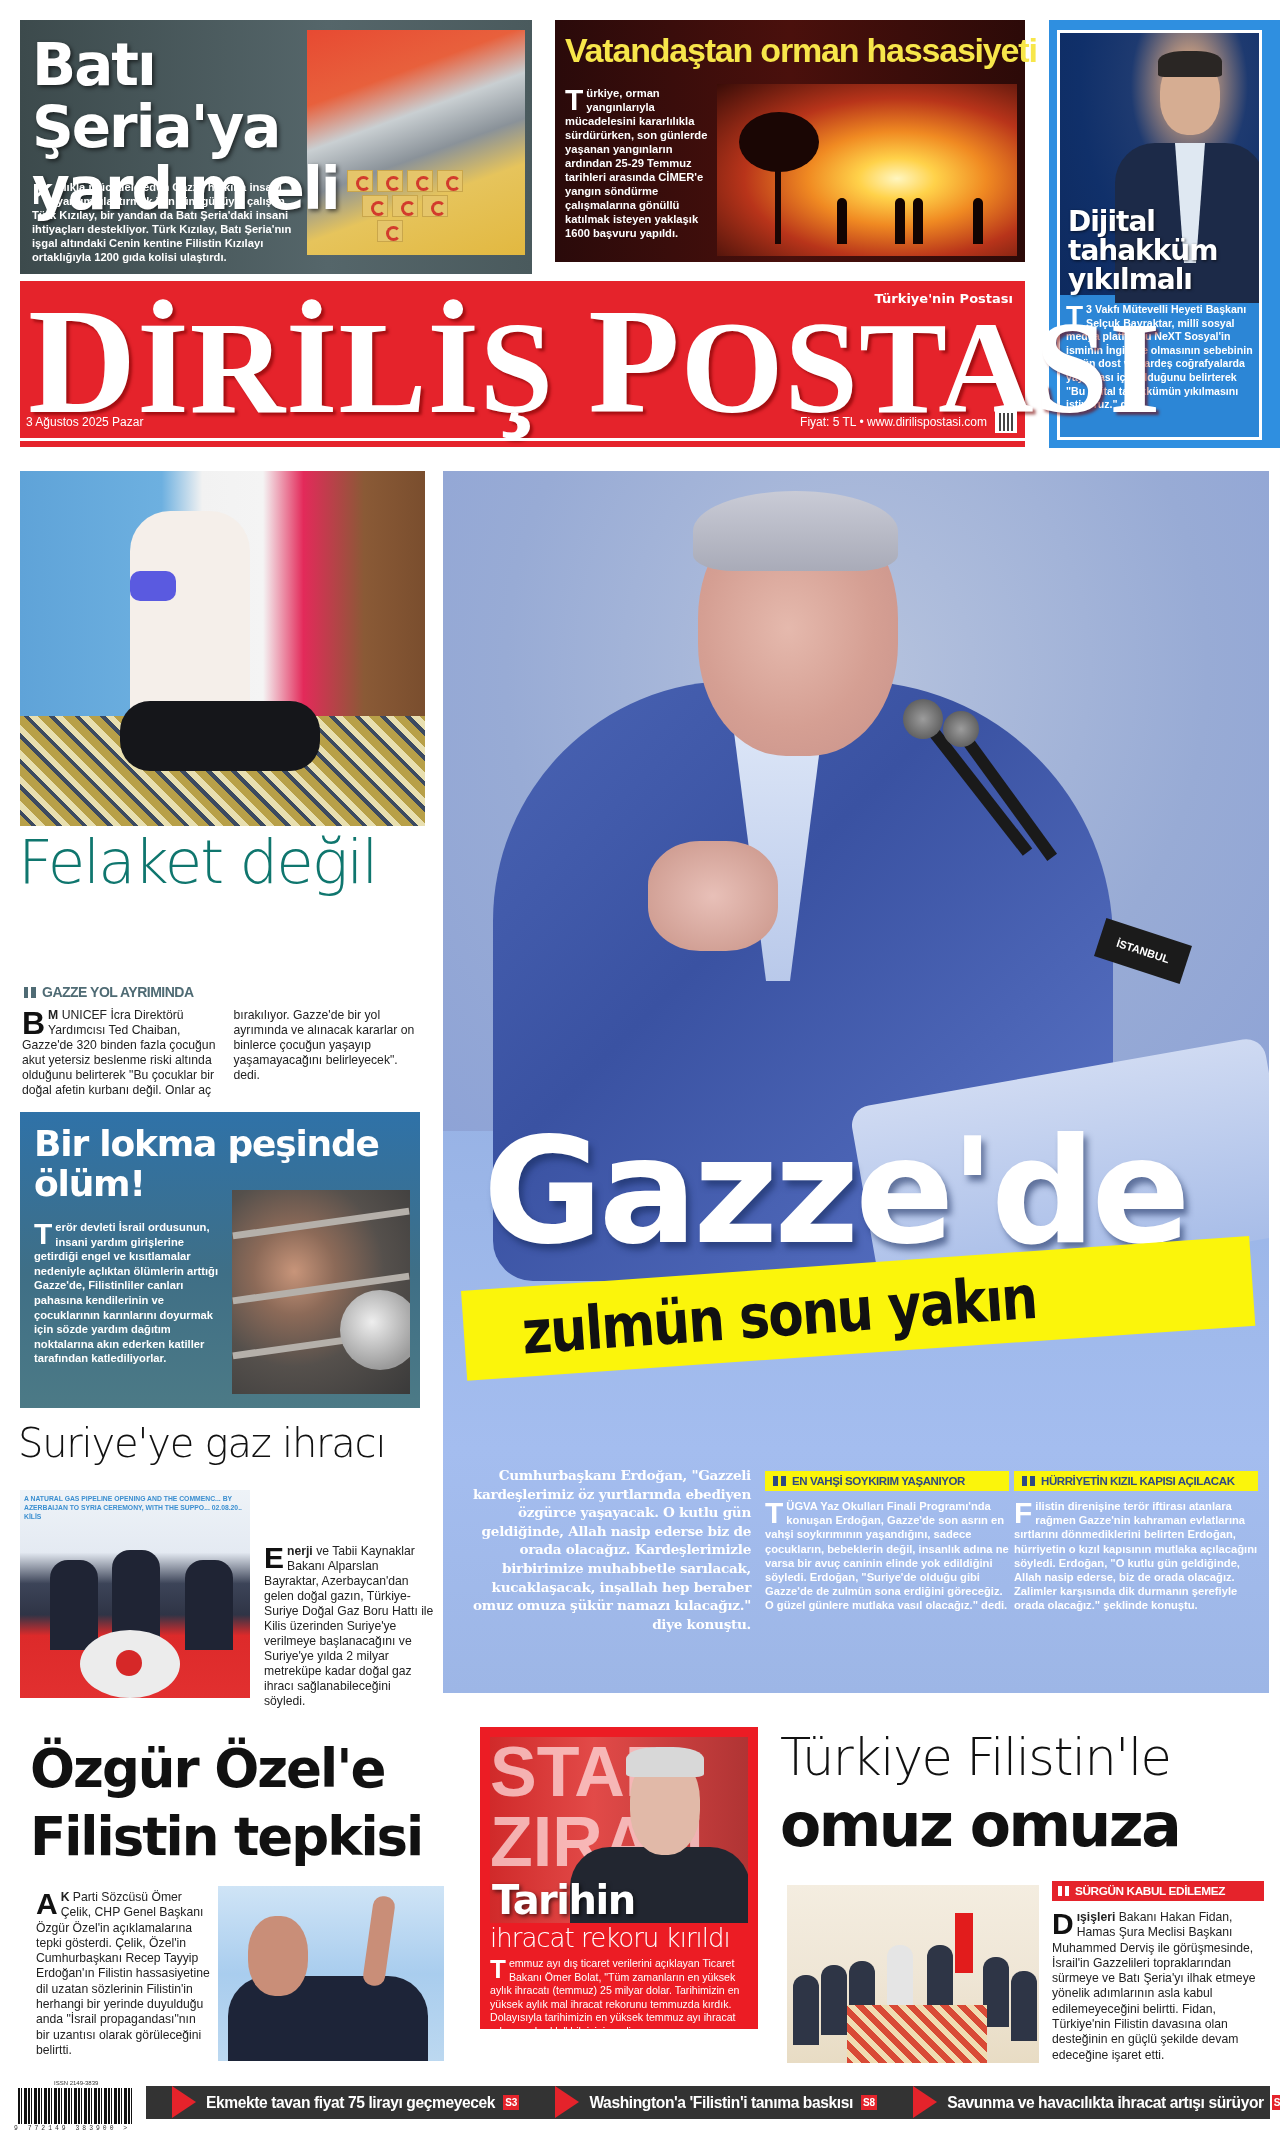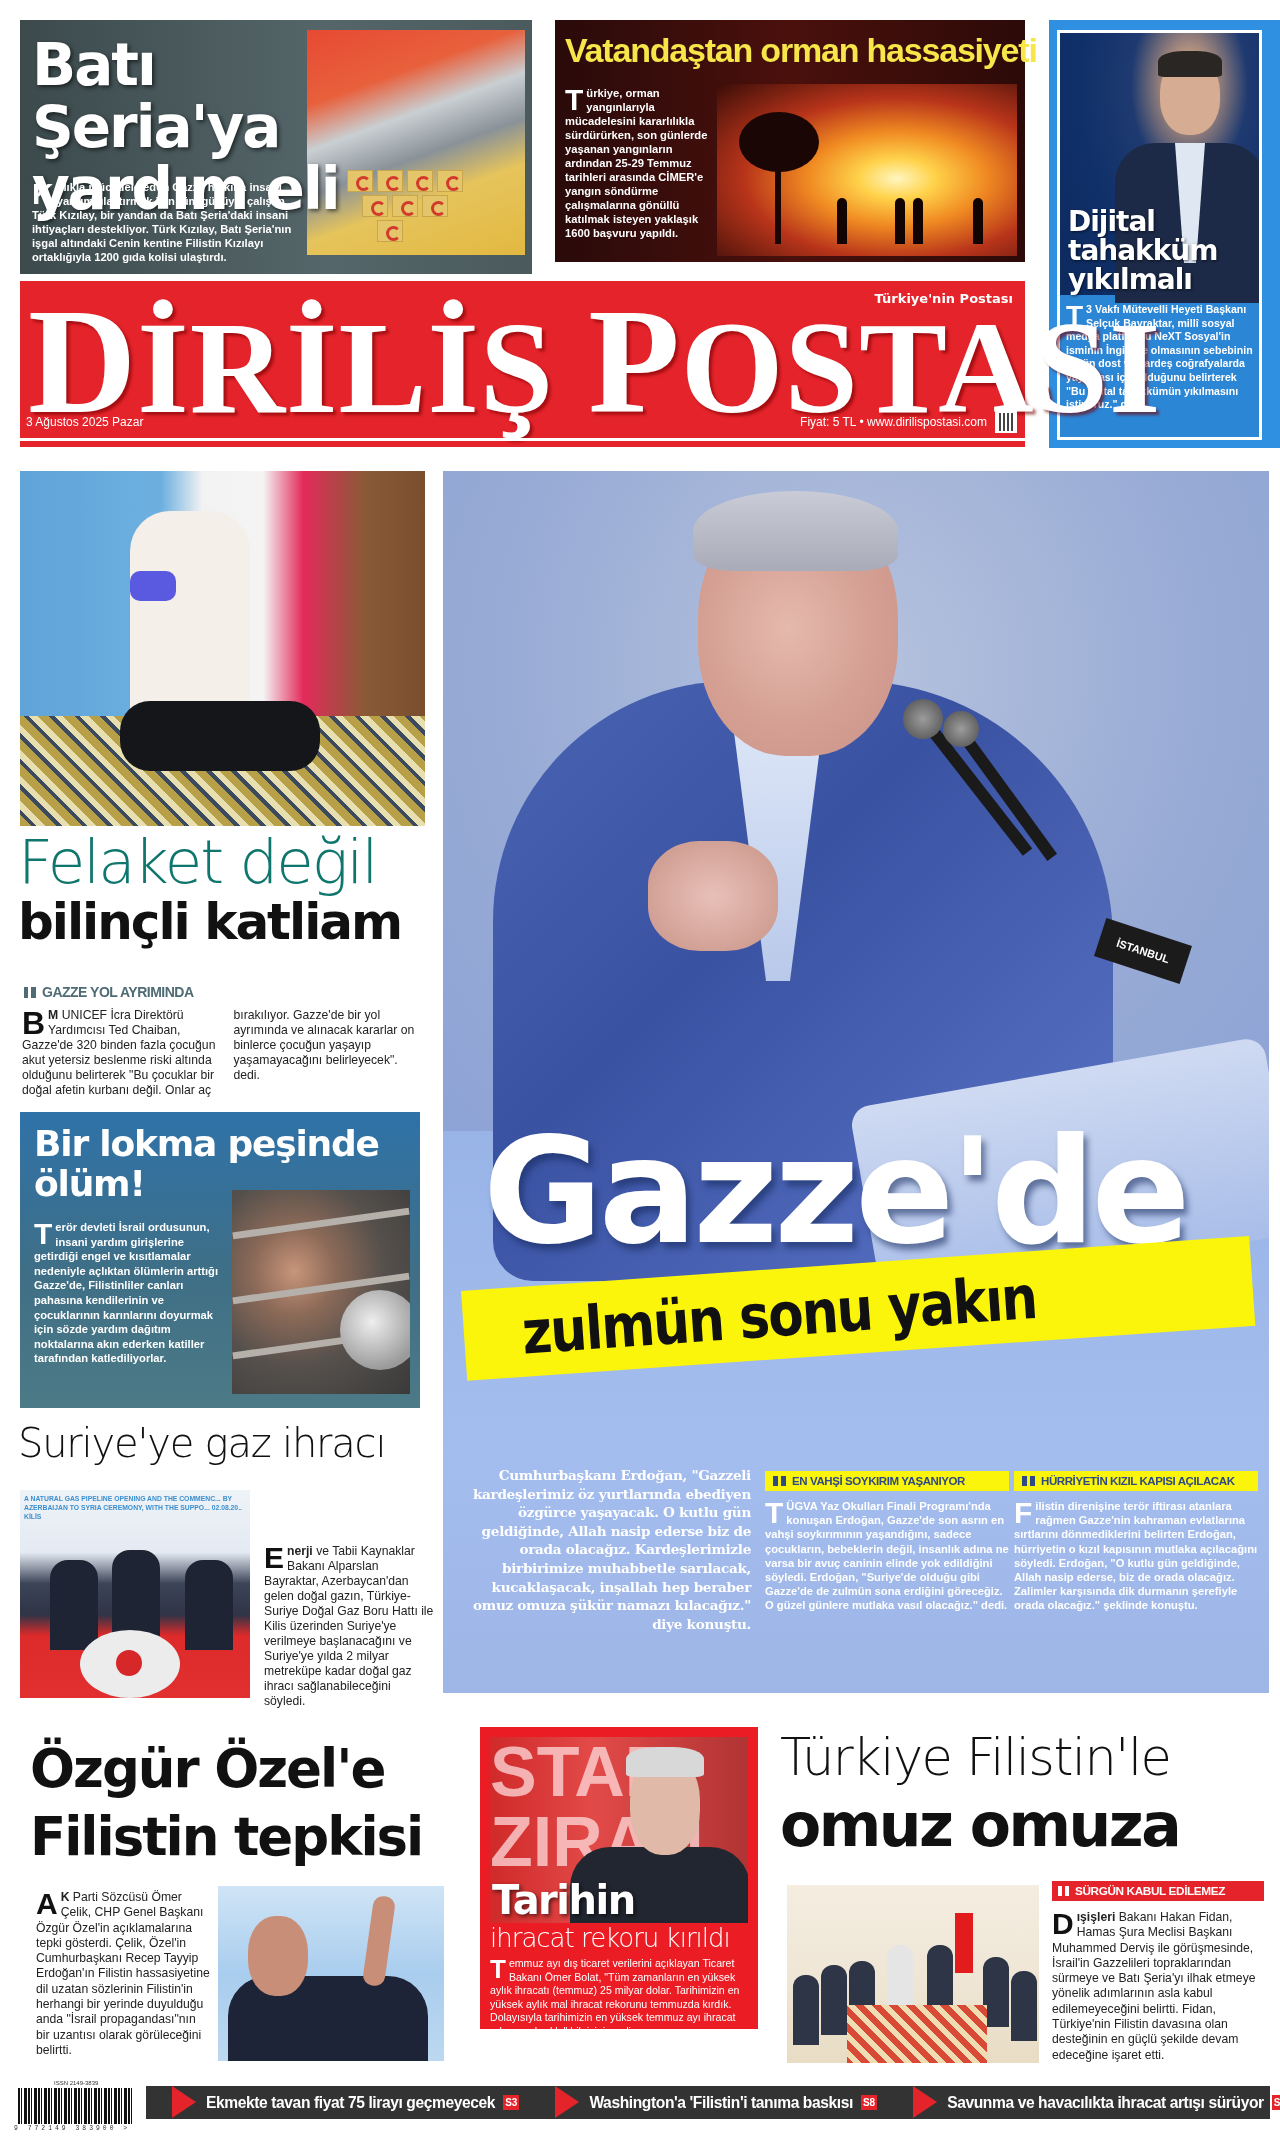--- a/index.html
+++ b/index.html
@@ -213,21 +213,20 @@
 
 <div id="felaket-photo" class="abs">
   <div class="blanket"></div>
     <div class="child"></div>
     <div class="shorts"></div>
     <div class="glove"></div>
 </div>
 <div id="felaket">
   <h2 class="abs">
     <span class="l1">Felaket değil</span>
-    <span class="l2">bilinçli katliam</span>
   </h2>
   <div class="abs kicker"><span class="bars"></span><span>GAZZE YOL AYRIMINDA</span></div>
   <p class="abs body"><span class="dropcap">B</span><b>M</b><span> UNICEF İcra Direktörü Yardımcısı Ted Chaiban, Gazze'de 320 binden fazla çocuğun akut yetersiz beslenme riski altında olduğunu belirterek "Bu çocuklar bir doğal afetin kurbanı değil. Onlar aç bırakılıyor. Gazze'de bir yol ayrımında ve alınacak kararlar on binlerce çocuğun yaşayıp yaşamayacağını belirleyecek". dedi.</span></p>
 </div>
 
 <div id="lokma" class="abs">
   <h2 class="abs">Bir lokma peşinde ölüm!</h2>
   <div class="abs photo">
     <div class="bar" style="top:30px"></div>
       <div class="bar" style="top:95px"></div>

